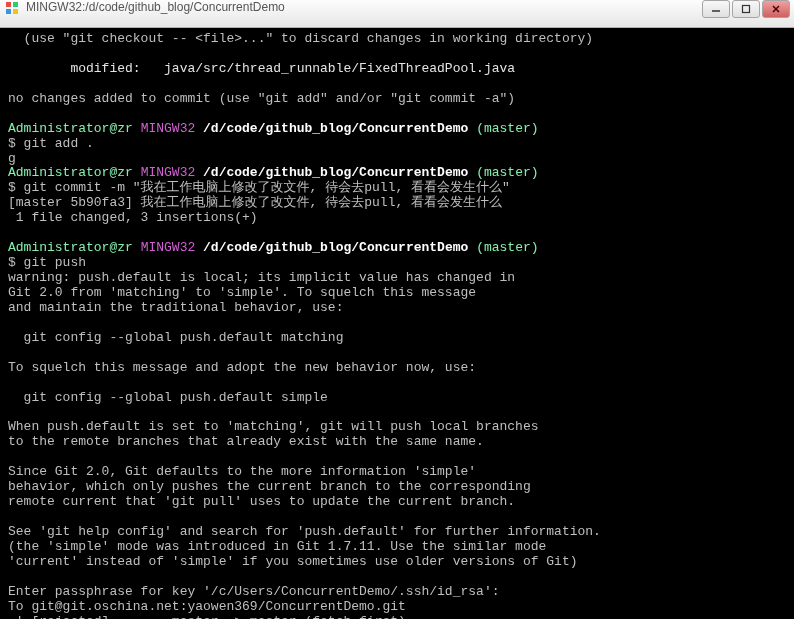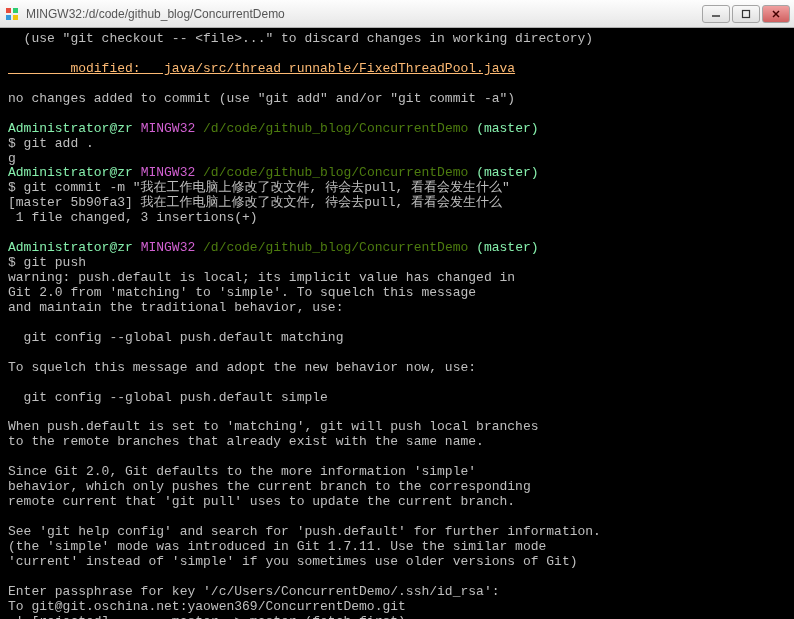--- a/index.html
+++ b/index.html
@@ -9,21 +9,20 @@
   background: #f0f0f0;
   width: 794px;
   height: 619px;
   overflow: hidden;
 }
 .titlebar {
   background: linear-gradient(to bottom, #fdfdfd, #e6e6e6);
   border-bottom: 1px solid #b0b0b0;
   height: 28px;
   display: flex;
-  align-items: center;
   padding: 0 4px;
 }
 .titlebar-icon {
   width: 16px;
   height: 16px;
   margin-right: 6px;
   display: inline-block;
 }
 .titlebar-title {
   flex: 1;
@@ -55,23 +54,23 @@
   background: #000;
   color: #bfbfbf;
   width: 100%;
   height: calc(100% - 28px);
   padding: 4px 8px;
   line-height: 1.15;
   white-space: pre;
   overflow: hidden;
 }
 .g  { color: #86efac; }
-.y  { color: #4d7c0f; }
+.y  { color: #ffffff; font-weight: bold; }
 .p  { color: #d060d0; text-align: right; }
-.r  { color: #fdba74; text-decoration: underline; }
+.r  { color: #e5e5e5; }
 .w  { color: #bfbfbf; }
 </style>
 </head>
 <body>
 
 <div class="titlebar">
   <span class="titlebar-icon">
     <svg viewBox="0 0 16 16" width="16" height="16">
       <rect x="2" y="2" width="5" height="5" fill="#e74c3c"></rect>
       <rect x="9" y="2" width="5" height="5" fill="#2ecc71"></rect>

